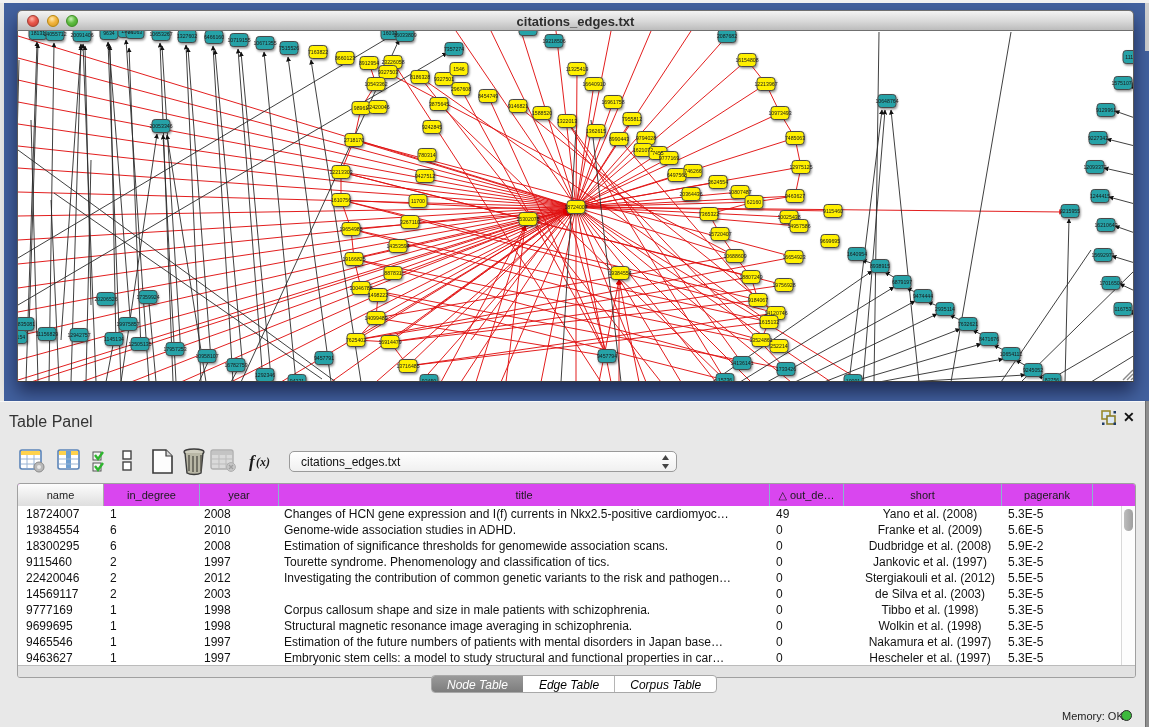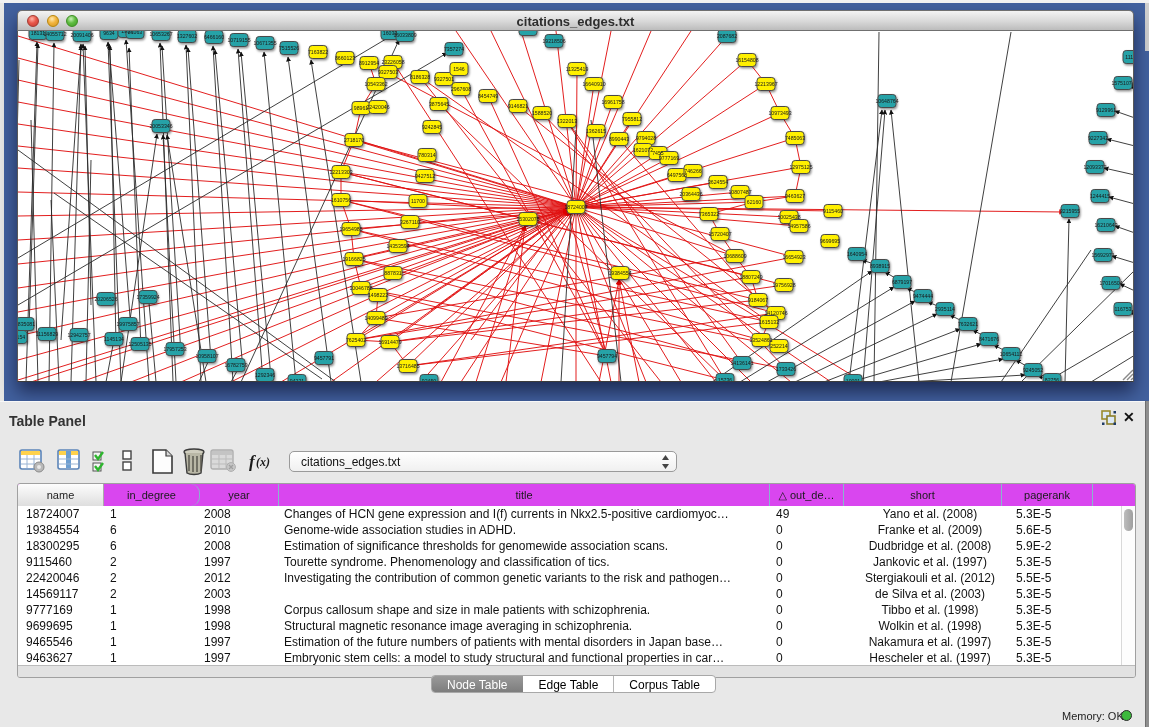--- a/index.html
+++ b/index.html
@@ -14,49 +14,49 @@
 .title { position:absolute; width:100%; text-align:center; top:3px; font-size:13px;
   font-weight:bold; color:#2e2e2e; }
 .tl { position:absolute; top:4px; width:12px; height:12px; border-radius:50%; }
 .tl.r { left:9px; background:radial-gradient(circle at 4px 3px,#ffb3a7,#e8574a 45%,#c23a2e); border:1px solid #a33931;}
 .tl.y { left:28.5px; background:radial-gradient(circle at 4px 3px,#ffe9b0,#f2b43c 45%,#d2961f); border:1px solid #b8860b;}
 .tl.g { left:48px; background:radial-gradient(circle at 4px 3px,#c8f0b8,#5fbc41 45%,#3f9d26); border:1px solid #3c8e22;}
 .graph { position:absolute; left:0; top:21px; width:1117px; height:351px; background:#fff;
   border-left:1px solid #585858; border-right:1px solid #585858; border-bottom:1px solid #3c3c3c; overflow:hidden; }
 .panel { position:absolute; left:0; top:401px; width:1149px; height:326px; background:#e8e8e8;
   border-top:1px solid #f8f8f8; }
-.paneltitle { position:absolute; left:9px; top:11px; font-size:14px; color:#333;font-weight:bold; }
+.paneltitle { position:absolute; left:9px; top:11px; font-size:16px; color:#333; }
 .floaticon { position:absolute; left:1101px; top:410px; }
 .closex { position:absolute; left:1123px; top:409px; font-size:14px; font-weight:bold; color:#111; }
 .toolbar { position:absolute; left:0px; top:445px; width:1149px; height:34px; }
 .combo { position:absolute; left:289px; top:451px; width:388px; height:21px; background:linear-gradient(#ffffff,#f0f0f0);
   border:1px solid #9a9a9a; border-radius:5px; font-size:12px; color:#111; padding:3px 0 0 11px; }
 .stepper { position:absolute; right:8px; top:2px; font-size:11px; color:#333; letter-spacing:-1px;}
 .tablebox { position:absolute; left:17px; top:483px; width:1119px; height:195px;
   border:1px solid #a0a0a0; border-radius:3px; background:#e4e4e4; overflow:hidden; }
 .thead { position:absolute; left:0; top:0; width:1117px; height:22px; background:#d946ef; font-size:11px; color:#1a1a1a; }
 .th { position:absolute; top:0; height:22px; border-right:1px solid #89b6cc; text-align:center; padding-top:5px; }
 .th.gray { background:linear-gradient(#fdfdfd,#dedede); border-right:1px solid #aaa; color:#222; }
 .tbody { position:absolute; left:0; top:22px; width:1103px; height:159px; background:#fff; font-size:12px; color:#111; }
 .tr { position:relative; height:16px; line-height:16px; white-space:nowrap; }
 .tr div { position:absolute; top:0; height:16px; overflow:hidden; }
 .c0 { left:8px;  width:90px; }
 .c1 { left:92px; width:60px; }
 .c2 { left:186px; width:60px; }
 .c3 { left:266px; width:496px; }
 .c4 { left:758px; width:40px; }
 .c5 { left:826px; width:172px; text-align:center; }
-.c6 { left:990px; width:90px;margin-left:8px; }
+.c6 { left:990px; width:90px; }
 .vscroll { position:absolute; left:1103px; top:22px; width:14px; height:159px; background:#fdfdfd; border-left:1px solid #d9d9d9; }
 .thumb { position:absolute; left:2px; top:3px; width:9px; height:22px; border-radius:5px;
   background:linear-gradient(90deg,#bdbdbd,#9f9f9f); }
 .tfoot { position:absolute; left:0; top:181px; width:1117px; height:14px; background:#e2e2e2; border-top:1px solid #bbb; }
 .tabs { position:absolute; left:431px; top:675px; height:18px; border:1px solid #a8a8a8; border-radius:4px;
   overflow:hidden; display:flex; font-size:12px; background:#fff; }
-.tab { padding:2px 15px 0 15px; height:100%; }
+.tab { padding:2px 15px 0 15px; height:100%;font-style:italic; }
 .tab.sel { background:linear-gradient(#9a9a9a,#7d7d7d); color:#fff; }
 .tab.mid { border-left:1px solid #fff; border-right:1px solid #b5b5b5; }
 .memory { position:absolute; left:1062px; top:710px; font-size:11px; color:#222; }
 .memdot { position:absolute; left:1121px; top:710px; width:11px; height:11px; border-radius:50%;
   background:#3cb93c; border:1px solid #2a2a2a; }
 .rightstrip-bot { position:absolute; left:1145px; top:401px; width:4px; height:326px; background:#8e8e8e; border-left:1px solid #6e6e6e;}
 </style></head>
 <body>
 <div class="topstrip"></div>
 <div class="leftstrip"></div>
@@ -653,21 +653,21 @@
 </div>
 <div class="combo">citations_edges.txt
   <svg class="stepper" width="9" height="14" viewBox="0 0 9 14" style="position:absolute;left:371px;top:3px">
     <path d="M4.5 0L8 5H1z" fill="#444"></path>
       <path d="M4.5 14L8 9H1z" fill="#444"></path>
   </svg>
 </div>
 <div class="tablebox">
   <div class="thead">
     <div class="th gray" style="left:0;width:86px;">name</div>
-    <div class="th" style="left:86px;width:96px;border-radius:9px;">in_degree</div>
+    <div class="th" style="left:86px;width:96px;">in_degree</div>
     <div class="th" style="left:182px;width:79px;">year</div>
     <div class="th" style="left:261px;width:491px;">title</div>
     <div class="th" style="left:752px;width:74px;">△ out_de…</div>
     <div class="th" style="left:826px;width:158px;">short</div>
     <div class="th" style="left:984px;width:91px;">pagerank</div>
   </div>
   <div class="tbody">
 <div class="tr">
         <div class="c0">18724007</div>
         <div class="c1">1</div>

